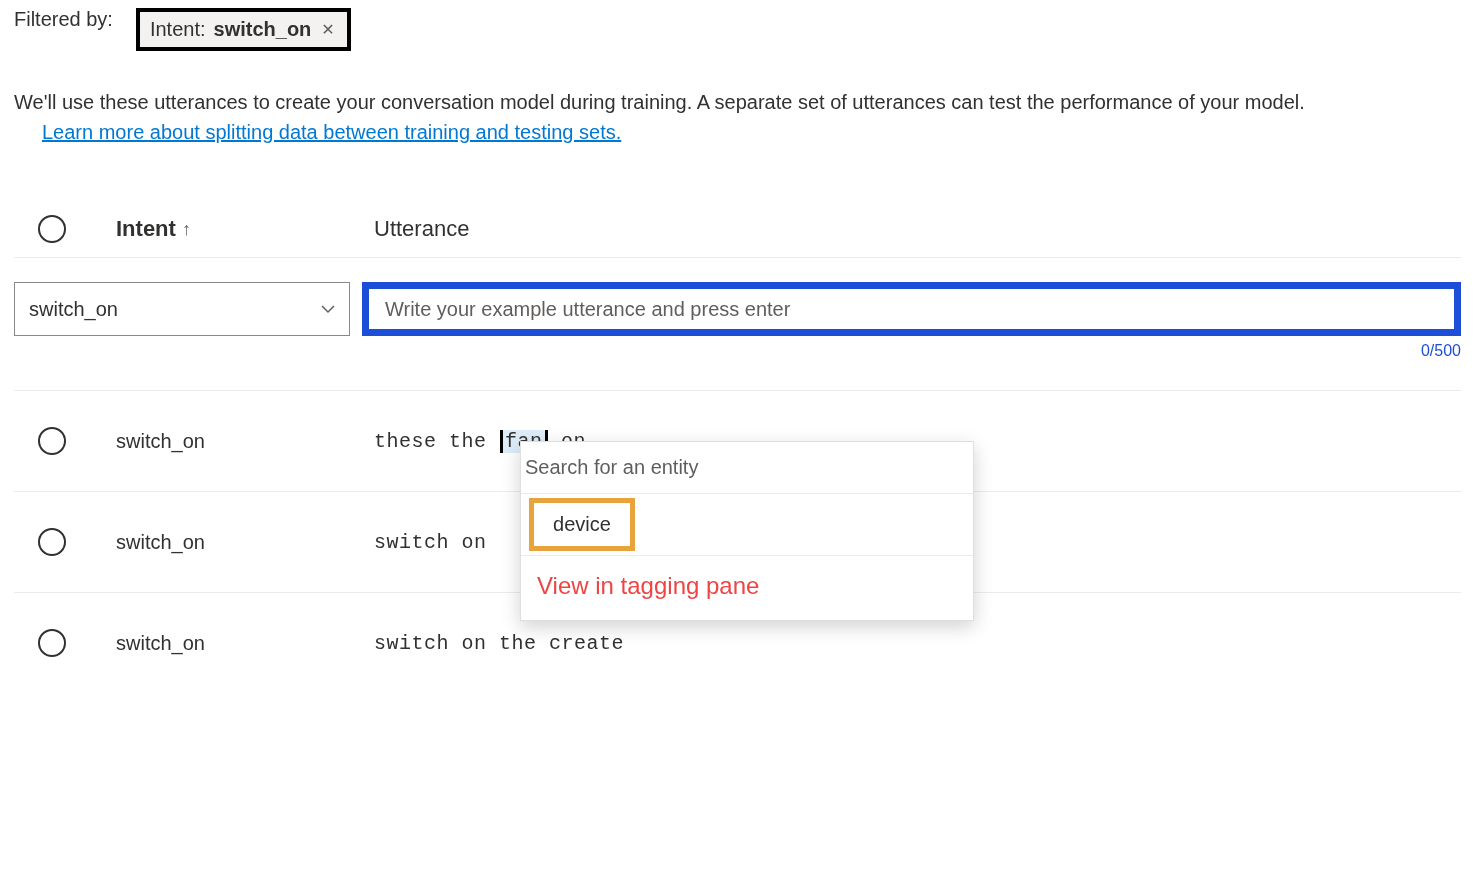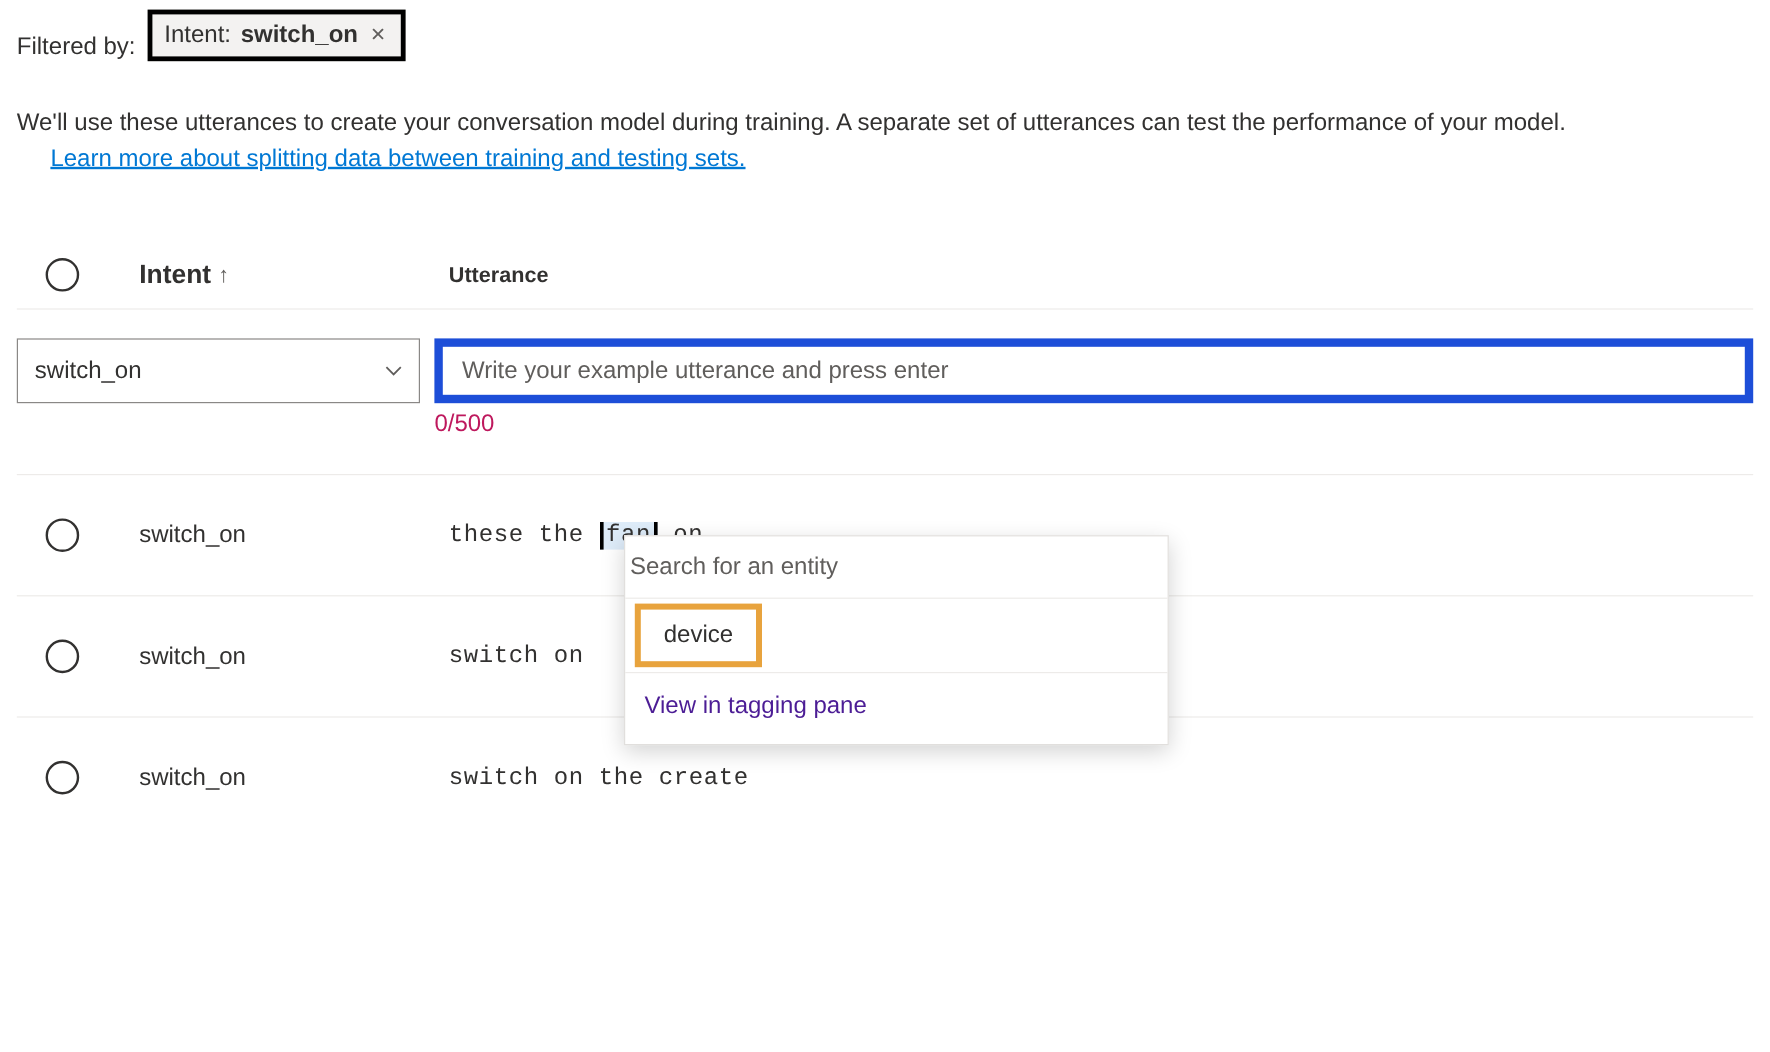--- a/index.html
+++ b/index.html
@@ -5,22 +5,22 @@
     * { box-sizing: border-box; margin: 0; padding: 0; }
     body {
       font-family: 'Segoe UI', -apple-system, sans-serif;
       font-size: 20px;
       color: #323130;
       background: #fff;
       padding: 8px 14px;
     }
     .filter-bar {
       display: flex;
-      align-items: flex-end;
-      gap: 10px;
+      align-items: flex-start;
+      gap: 23px;
       margin-bottom: 36px;
     }
     .filter-chip {
       display: inline-flex;
       align-items: center;
       gap: 8px;
       background: #f3f2f1;
       border: 4px solid #000000;
       padding: 6px 10px;
       font-size: 20px;
@@ -71,22 +71,22 @@
       width: 258px;
       font-weight: 600;
       font-size: 22px;
       display: flex;
       align-items: center;
       gap: 6px;
     }
     .sort-arrow { font-size: 18px; color: #605e5c; }
     .utterance-col {
       flex: 1;
-      font-weight: 700;
-      font-size: 18px;
+      font-weight: 400;
+      font-size: 22px;
     }
     .input-row {
       display: flex;
       gap: 12px;
       align-items: flex-start;
       margin-bottom: 8px;
       padding: 0 0 0 0;
     }
     .intent-select {
       width: 336px;
@@ -114,23 +114,23 @@
       height: 54px;
       border: 7px solid #1d4ed8;
       padding: 0 16px;
       font-size: 20px;
       font-family: inherit;
       color: #404040;
       outline: none;
     }
     .utterance-input::placeholder { color: #605e5c; }
     .char-counter {
-      text-align: left;
-      font-size: 20px;
-      color: #be185d;
+      text-align: right;
+      font-size: 16px;
+      color: #1d4ed8;
       margin-top: 6px;
     }
     .data-rows { margin-top: 30px; }
     .data-row {
       display: flex;
       align-items: center;
       padding: 36px 0;
       border-bottom: 1px solid #edebe9;
       position: relative;
     }
@@ -177,22 +177,22 @@
       text-align: center;
     }
     .entity-popup .popup-item.highlighted {
       border: 5px solid #e8a33d;
       padding: 10px 12px;
       margin: 4px 8px;
       width: 106px;
     }
     .entity-popup .popup-footer {
       padding: 16px 16px 20px;
-      color: #4c1d95;
-      font-size: 20px;
+      color: #ef4444;
+      font-size: 24px;
       border-top: 1px solid #edebe9;
       cursor: pointer;
     }
   </style>
 </head>
 <body>
 
 <div class="filter-bar">
   <span>Filtered by:</span>
   <div class="filter-chip">

